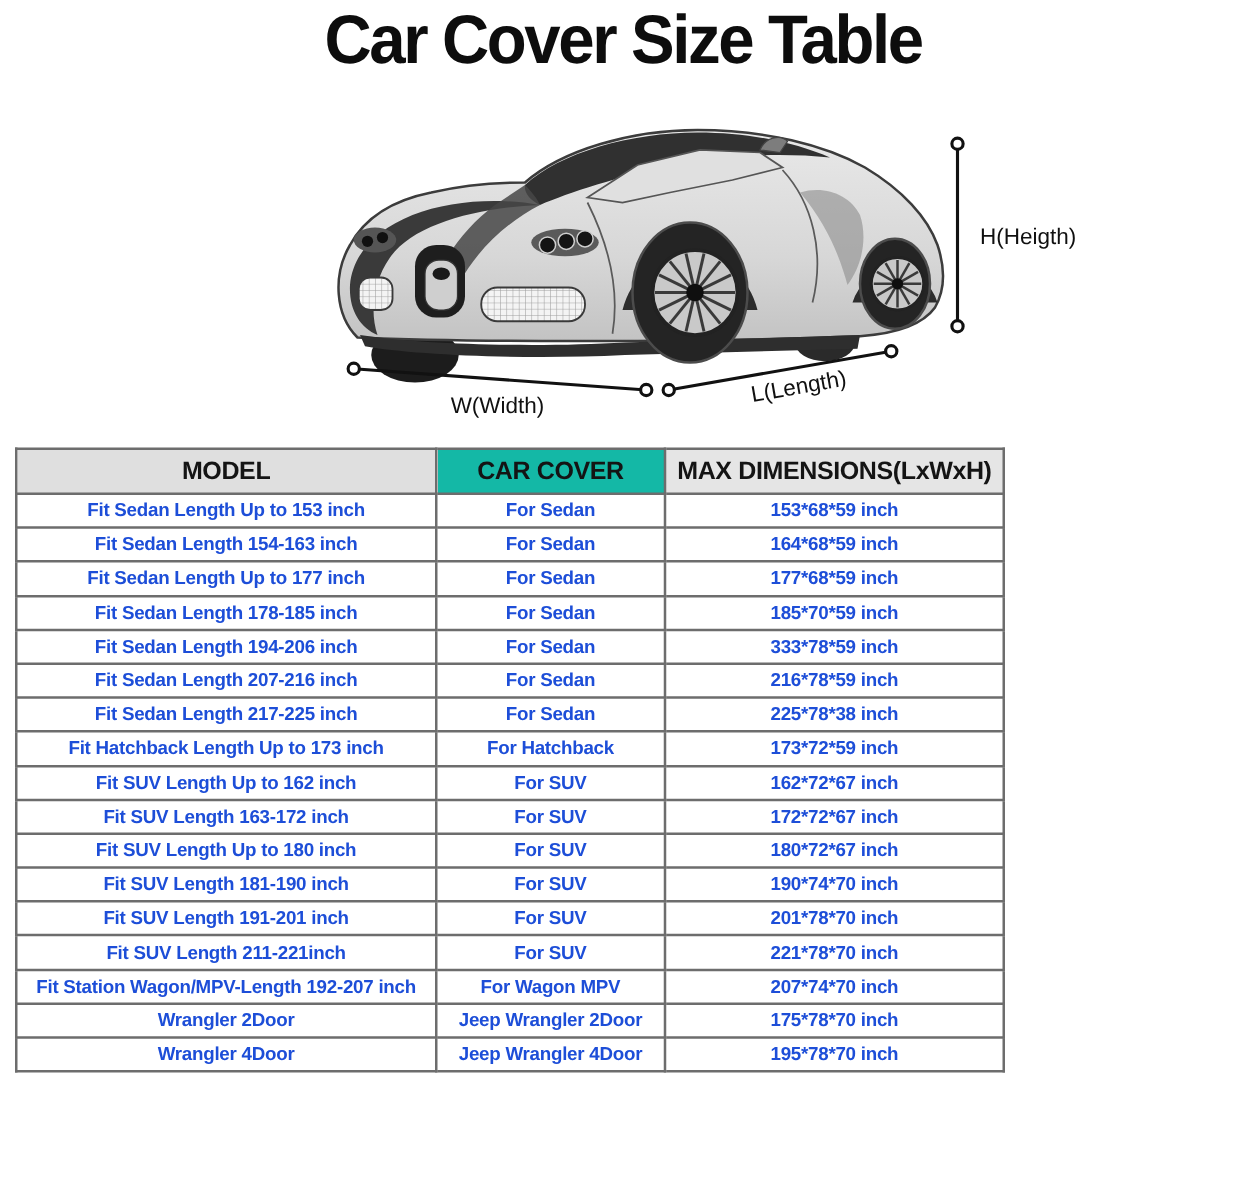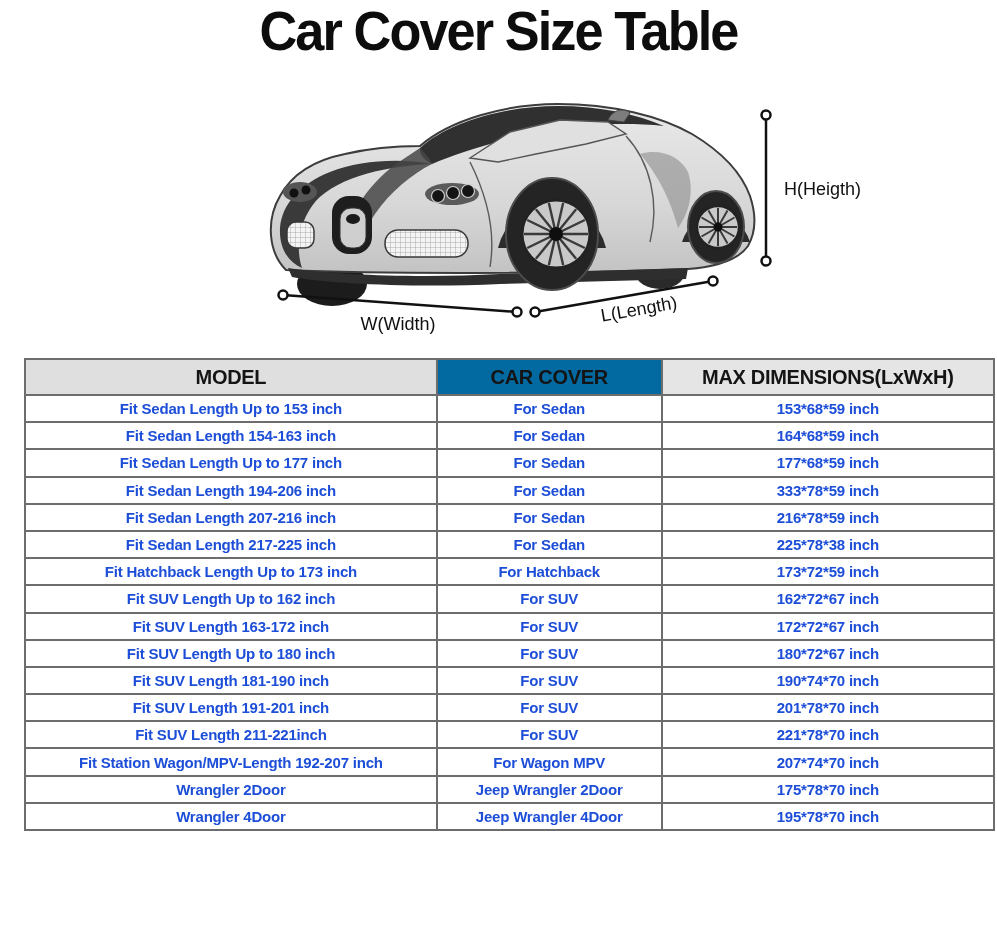--- a/index.html
+++ b/index.html
@@ -11,21 +11,21 @@
     font-size:55px;font-weight:bold;letter-spacing:-2px;
     transform:scaleX(0.95);transform-origin:50% 50%;
     color:#0d0d0d;white-space:nowrap;
   }
 
   .hero{position:relative;width:997px;height:296px;}
   .hero svg{position:absolute;left:0;top:0;}
   .dim-label{font-size:18px;fill:#101010;font-family:"Liberation Sans",sans-serif;}
 
   table.size-table{
-    position:absolute;left:24px;top:358px;width:971px;
+    position:absolute;left:12px;top:358px;width:792px;
     border-collapse:collapse;table-layout:fixed;
     font-family:"Liberation Sans",sans-serif;
   }
   table.size-table th, table.size-table td{
     border:2px solid #6d6d6d;text-align:center;vertical-align:middle;
     overflow:hidden;white-space:nowrap;
   }
   table.size-table th{
     height:32px;font-size:20px;font-weight:bold;letter-spacing:-0.3px;color:#141414;
   }
@@ -169,41 +169,46 @@
 
   <table class="size-table">
     <colgroup>
       <col class="col-model">
         <col class="col-cover">
         <col class="col-dims">
     </colgroup>
     <thead>
       <tr>
         <th style="background: rgb(223, 223, 223);">MODEL</th>
-        <th style="background: #0369a1;">CAR COVER</th>
+        <th style="background: #14b8a6;">CAR COVER</th>
         <th style="background: #e5e5e5;">MAX DIMENSIONS(LxWxH)</th>
       </tr>
     </thead>
     <tbody>
         <tr>
           <td>Fit Sedan Length Up to 153 inch</td>
           <td>For Sedan</td>
           <td>153*68*59 inch</td>
         </tr>
         <tr>
           <td>Fit Sedan Length 154-163 inch</td>
           <td>For Sedan</td>
           <td>164*68*59 inch</td>
         </tr>
         <tr>
           <td>Fit Sedan Length Up to 177 inch</td>
           <td>For Sedan</td>
           <td>177*68*59 inch</td>
         </tr>
         <tr>
+          <td>Fit Sedan Length 178-185 inch</td>
+          <td>For Sedan</td>
+          <td>185*70*59 inch</td>
+        </tr>
+        <tr>
           <td>Fit Sedan Length 194-206 inch</td>
           <td>For Sedan</td>
           <td>333*78*59 inch</td>
         </tr>
         <tr>
           <td>Fit Sedan Length 207-216 inch</td>
           <td>For Sedan</td>
           <td>216*78*59 inch</td>
         </tr>
         <tr>

